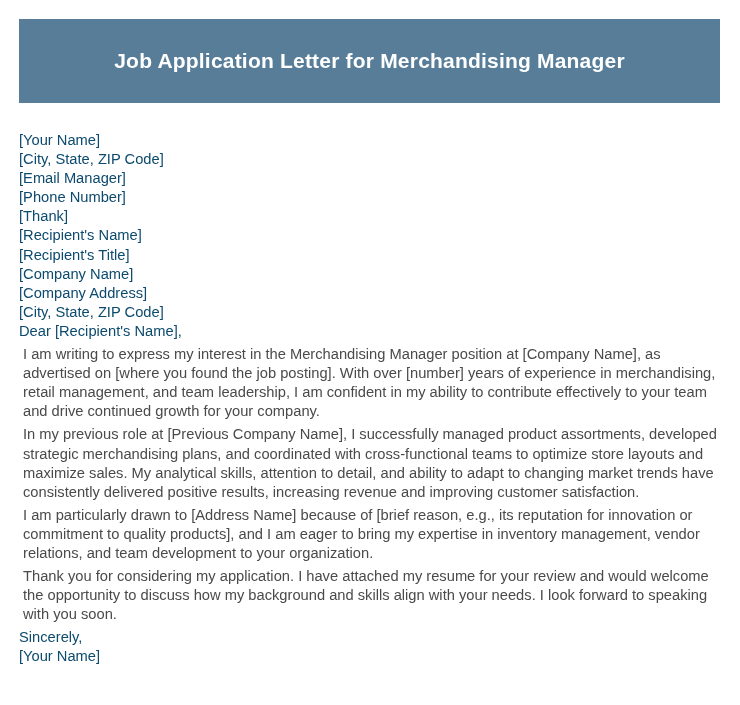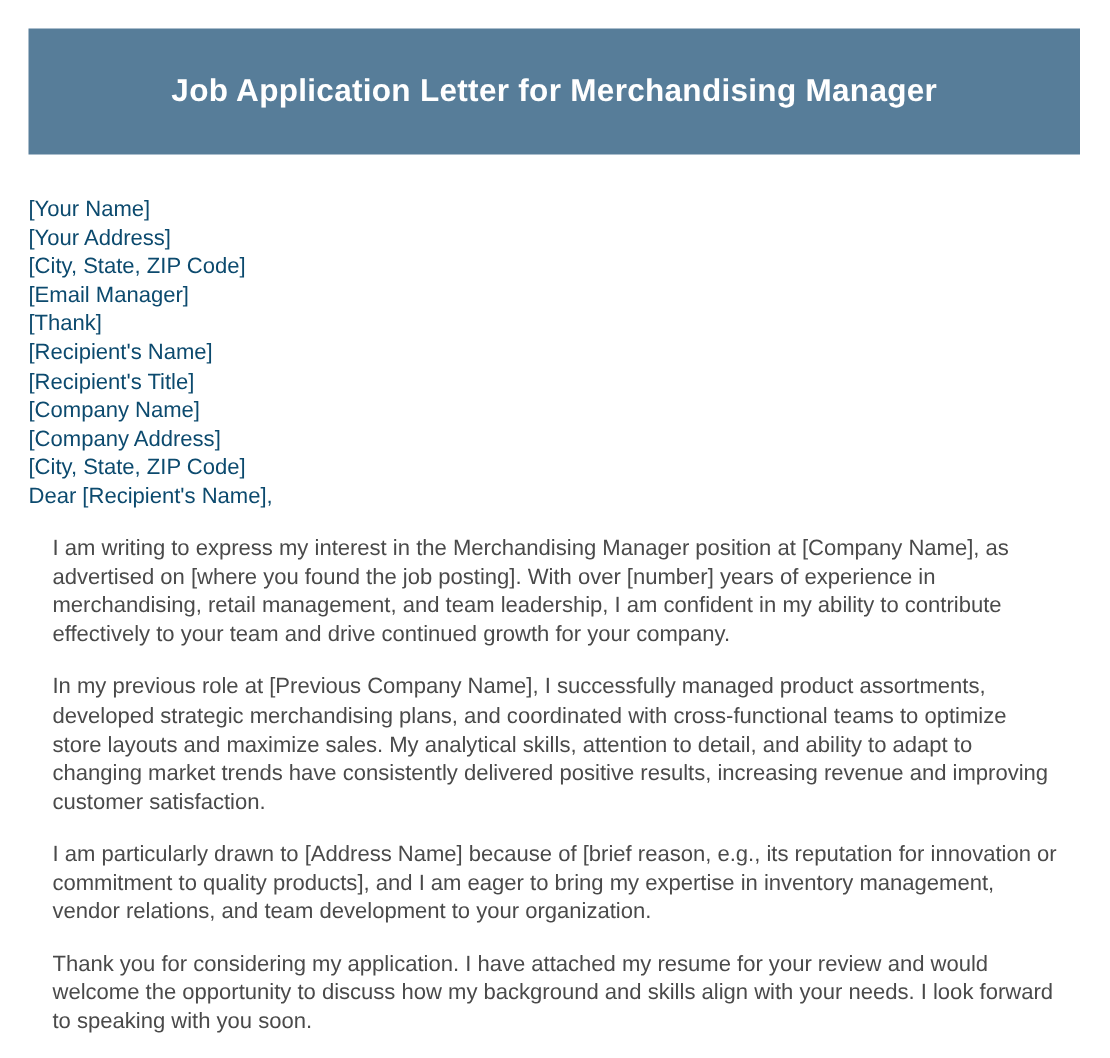--- a/index.html
+++ b/index.html
@@ -54,40 +54,40 @@
     text-align: left;
   }
   .letter-line {
     display: block;
     margin: 0;
     padding: 0;
     color: #0c4a6e;
   }
   .letter-para {
     display: block;
-    margin: 16px;
+    margin: 4px;
     padding: 0;
     color: #4a4a4a;
   }
 </style>
 </head>
 <body>
 
 <div class="page">
 
   <div class="header-band">
     <div class="header-title">Job Application Letter for Merchandising Manager</div>
   </div>
 
   <div class="letter-body">
 
     <span class="letter-line">[Your Name]</span>
-    <span class="letter-line">[Your Address]</span>
     <span class="letter-line">[City, State, ZIP Code]</span>
     <span class="letter-line">[Email Manager]</span>
+    <span class="letter-line">[Phone Number]</span>
     <span class="letter-line">[Thank]</span>
 
     <span class="letter-line">[Recipient's Name]</span>
     <span class="letter-line">[Recipient's Title]</span>
     <span class="letter-line">[Company Name]</span>
     <span class="letter-line">[Company Address]</span>
     <span class="letter-line">[City, State, ZIP Code]</span>
 
     <span class="letter-line">Dear [Recipient's Name],</span>
 

